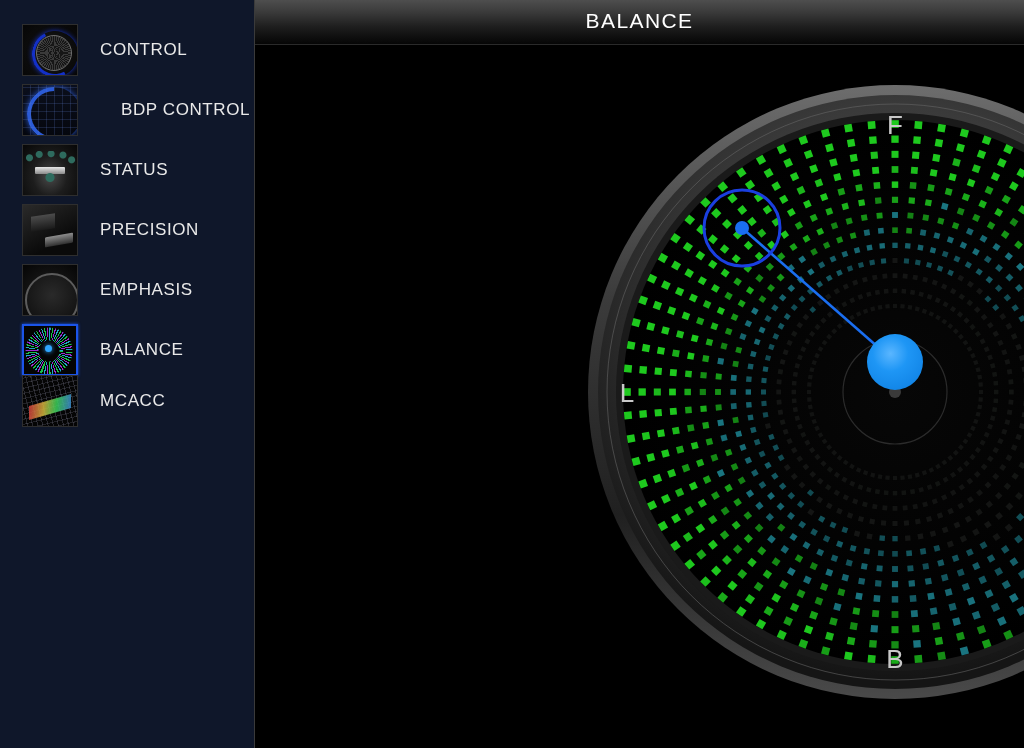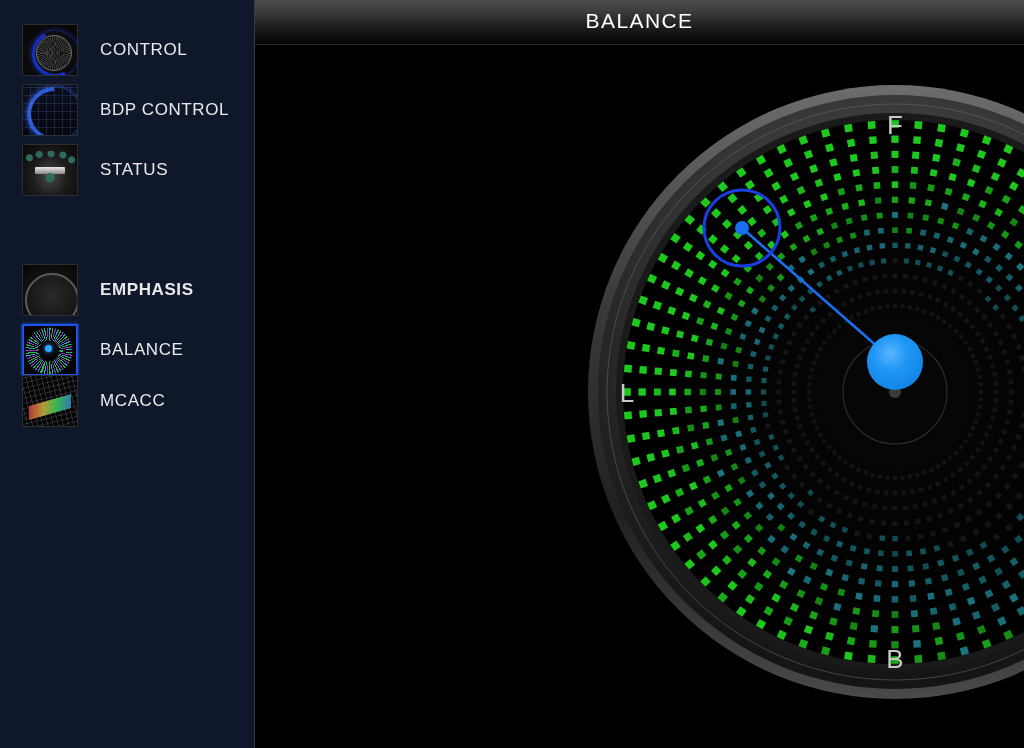--- a/index.html
+++ b/index.html
@@ -101,33 +101,39 @@
 
 <div id="app">
 
   <div id="sidebar">
       <div class="nav-item" style="top: 20px;">
         <div class="nav-icon">
           <div class="ic ic-control"></div>
         </div>
         <div class="nav-label">CONTROL</div>
       </div>
-      <div class="nav-item" style="top: 80px;">
+      <div class="nav-item" style="top: 80px; gap: 21px;">
         <div class="nav-icon">
           <div class="ic ic-bdp"></div>
         </div>
         <div class="nav-label">BDP CONTROL</div>
       </div>
       <div class="nav-item" style="top: 140px; text-align: center;">
         <div class="nav-icon">
           <div class="ic ic-status"></div>
         </div>
         <div class="nav-label">STATUS</div>
       </div>
-      <div class="nav-item" style="top: 260px; font-weight: bold;">
+      <div class="nav-item" style="top: 200px;">
+        <div class="nav-icon">
+          <div class="ic ic-prec"></div>
+        </div>
+        <div class="nav-label">PRECISION</div>
+      </div>
+      <div class="nav-item" style="top: 260px;">
         <div class="nav-icon">
           <div class="ic ic-emph"></div>
         </div>
         <div class="nav-label">EMPHASIS</div>
       </div>
       <div class="nav-item selected" style="top: 320px;">
         <div class="nav-icon">
           <div class="ic ic-bal"></div>
         </div>
         <div class="nav-label">BALANCE</div>

